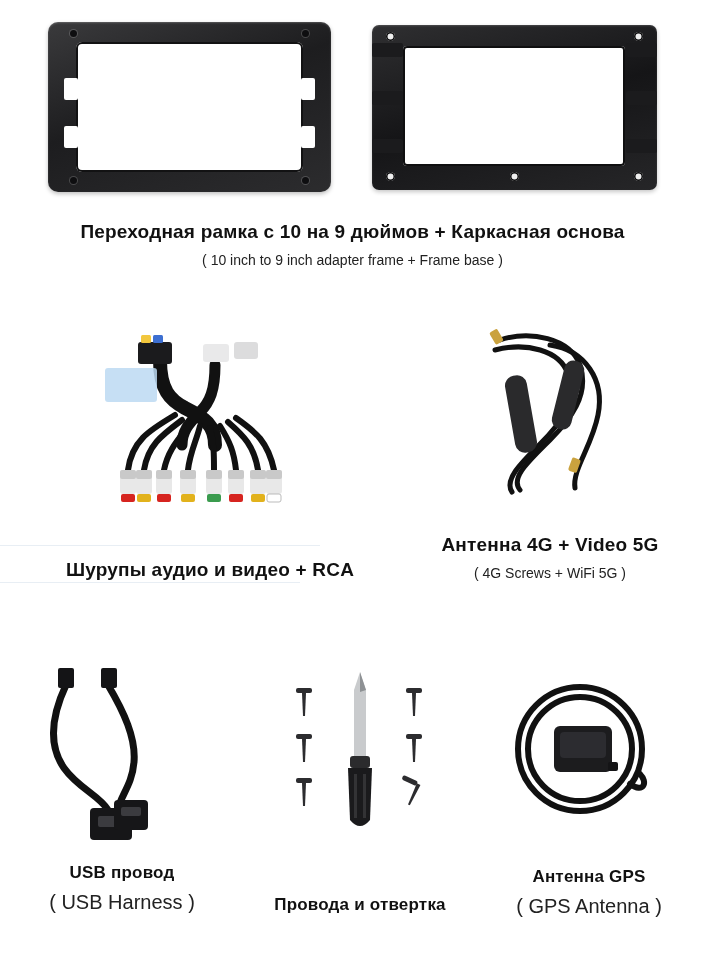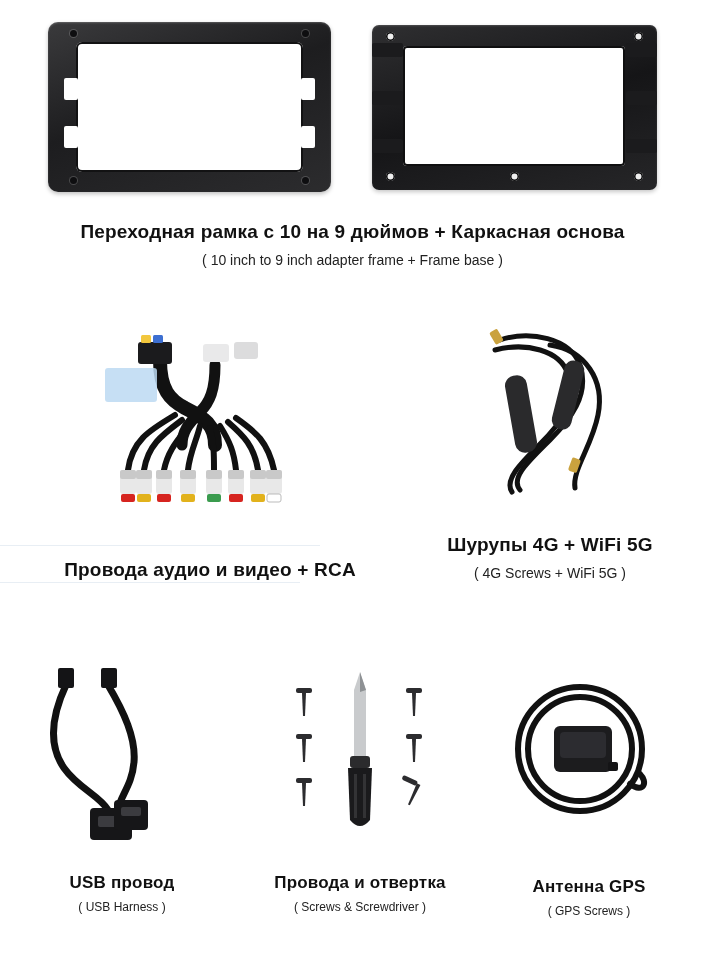--- a/index.html
+++ b/index.html
@@ -36,21 +36,21 @@
     white-space: nowrap;
   }
   .cap .en {
     font-size: 14px;
     font-weight: normal;
     color: #222222;
     margin-top: 8px;
     white-space: nowrap;
   }
   .cap.small .ru { font-size: 17px; }
-  .cap.small .en { font-size: 12px; margin-top: 7px; }
+  .cap.small .en { font-size: 20px; margin-top: 7px; }
 
   
   .sec1 {
     position: absolute;
     left: 0; top: 0;
     width: 705px; height: 300px;
   }
   
   .adapter-frame {
     position: absolute;
@@ -245,40 +245,40 @@
           <rect x="240" y="150" width="16" height="24" rx="3" fill="#e8e8e8"></rect>
           <rect x="240" y="150" width="16" height="9" rx="2" fill="#c9c9c9"></rect>
           <rect x="241" y="174" width="14" height="8" rx="2" fill="#e2b21c"></rect>
 
           <rect x="256" y="150" width="16" height="24" rx="3" fill="#e8e8e8"></rect>
           <rect x="256" y="150" width="16" height="9" rx="2" fill="#c9c9c9"></rect>
           <rect x="257" y="174" width="14" height="8" rx="2" fill="#ffffff" stroke="#bbb"></rect>
         </g>
       </svg>
       <div class="cap">
-        <div class="ru">Провода аудио и видео + RCA</div>
+        <div class="ru">Шурупы аудио и видео + RCA</div>
       </div>
     </div>
 
     <div class="item-b">
       <svg class="art" viewBox="0 0 300 200">
         <g stroke="#111" stroke-width="5" fill="none" stroke-linecap="round">
           <path d="M100 20 C130 10 170 18 180 45 C190 75 170 100 150 120 C128 142 110 158 120 170"></path>
           <path d="M95 30 C126 22 160 30 168 54 C178 82 160 104 140 124 C120 144 104 160 112 172"></path>
           <path d="M150 25 C185 30 205 60 198 95 C192 126 172 150 175 168"></path>
         </g>
 
         <rect x="110" y="55" width="22" height="78" rx="10" fill="#2a2a2c" transform="rotate(-10 121 94)"></rect>
         <rect x="158" y="40" width="20" height="70" rx="9" fill="#2a2a2c" transform="rotate(14 168 75)"></rect>
 
         <rect x="92" y="10" width="9" height="14" rx="2" fill="#caa23e" transform="rotate(-30 96 17)"></rect>
         <rect x="170" y="138" width="9" height="14" rx="2" fill="#caa23e" transform="rotate(20 174 145)"></rect>
       </svg>
       <div class="cap">
-        <div class="ru">Шурупы 4G + WiFi 5G</div>
+        <div class="ru">Антенна 4G + Video 5G</div>
         <div class="en">( 4G Screws + WiFi 5G )</div>
       </div>
     </div>
   </div>
 
   <div class="sec3">
 
     <div class="item-a">
       <svg class="art" viewBox="0 0 228 200">
         <g stroke="#111" stroke-width="7" fill="none" stroke-linecap="round">
@@ -322,35 +322,34 @@
           <rect x="170" y="38" width="16" height="5" rx="2"></rect>
           <path d="M176 43 L180 43 L179 66 L177 66 Z"></path>
           <rect x="170" y="84" width="16" height="5" rx="2"></rect>
           <path d="M176 89 L180 89 L179 112 L177 112 Z"></path>
           <rect x="166" y="128" width="16" height="5" rx="2" transform="rotate(25 174 130)"></rect>
           <path d="M176 133 L180 133 L179 156 L177 156 Z" transform="rotate(25 178 144)"></path>
         </g>
       </svg>
       <div class="cap small">
         <div class="ru">Провода и отвертка</div>
-        <div class="en">( Screws &amp; Screwdriver )</div>
       </div>
     </div>
 
     <div class="item-c">
       <svg class="art" viewBox="0 0 218 200">
         <g stroke="#111" stroke-width="6" fill="none" stroke-linecap="round">
           <circle cx="100" cy="95" r="62"></circle>
           <circle cx="100" cy="95" r="52"></circle>
           <path d="M150 130 C164 140 168 128 160 120"></path>
         </g>
         <rect x="74" y="72" width="58" height="46" rx="6" fill="#1c1c1e"></rect>
         <rect x="80" y="78" width="46" height="26" rx="4" fill="#2c2c30"></rect>
         <rect x="128" y="108" width="10" height="9" rx="2" fill="#141416"></rect>
       </svg>
       <div class="cap small">
         <div class="ru">Антенна GPS</div>
-        <div class="en">( GPS Screws )</div>
+        <div class="en">( GPS Antenna )</div>
       </div>
     </div>
   </div>
 
 </div>
 
 </body></html>

